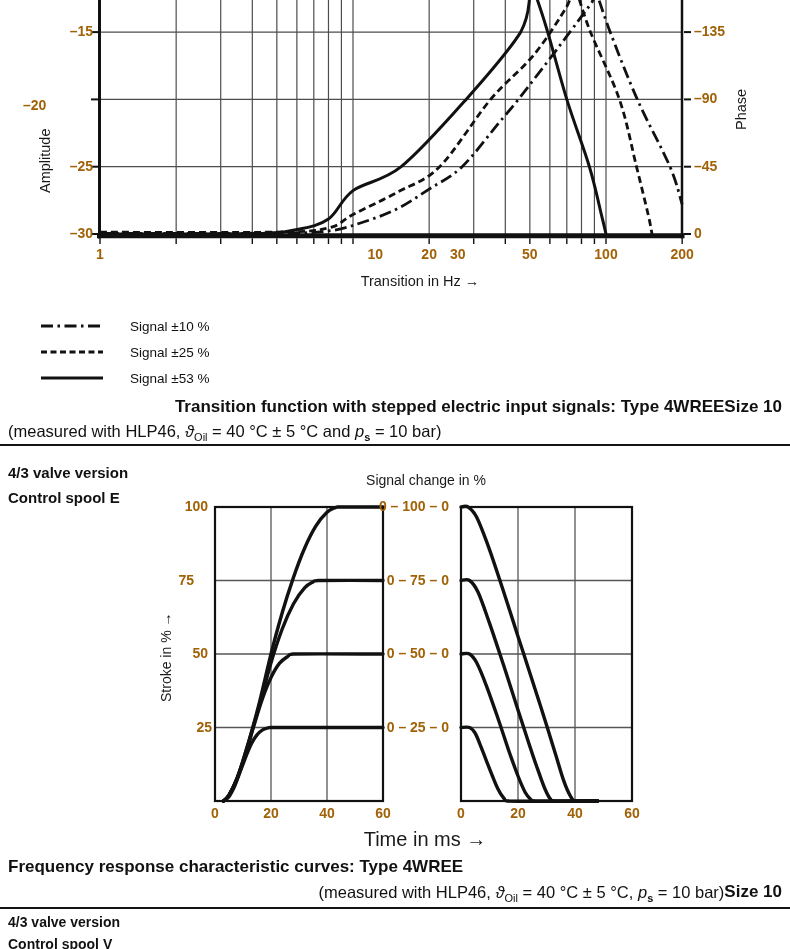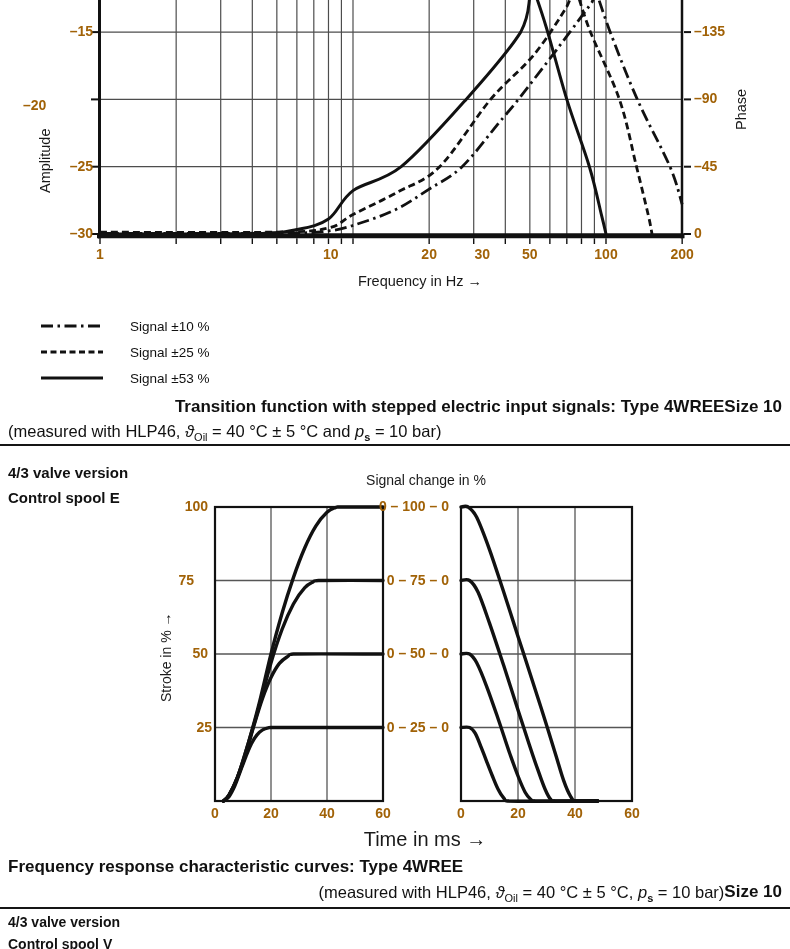--- a/index.html
+++ b/index.html
@@ -112,21 +112,21 @@
     <path d="M461.0 727.5 C462.4 727.5 467.2 726.5 469.6 727.5 C471.9 728.5 473.4 730.2 475.3 733.4 C477.1 736.6 479.1 742.0 480.9 746.6 C482.8 751.3 484.8 756.4 486.6 761.3 C488.5 766.2 490.5 771.4 492.4 776.0 C494.3 780.7 496.2 785.6 498.1 789.2 C499.9 792.9 502.1 796.1 503.8 798.1 C505.4 800.0 503.8 800.5 508.0 801.0 C523.7 801.5 582.8 801.0 597.8 801.0" class="t-curve"></path>
     <path d="M461.0 654.0 C462.4 654.0 466.9 652.5 469.6 654.0 C472.2 655.5 473.8 657.4 476.7 662.8 C479.5 668.2 483.1 677.0 486.6 686.3 C490.2 695.7 494.3 707.7 498.1 718.7 C501.9 729.7 506.1 742.9 509.4 752.5 C512.8 762.0 515.4 769.4 518.0 776.0 C520.6 782.6 523.0 788.3 525.1 792.2 C527.3 796.1 529.2 798.1 530.8 799.5 C532.5 801.0 530.8 800.8 535.1 801.0 C546.3 801.2 587.3 801.0 597.8 801.0" class="t-curve"></path>
     <path d="M461.0 580.5 C462.4 580.5 466.7 578.5 469.6 580.5 C472.4 582.5 474.8 585.2 478.1 592.3 C481.4 599.4 485.2 610.9 489.5 623.1 C493.8 635.4 499.0 651.3 503.8 665.8 C508.5 680.2 513.7 696.6 518.0 709.9 C522.3 723.1 526.1 735.1 529.4 745.1 C532.7 755.2 535.3 762.8 538.0 770.1 C540.6 777.5 542.9 784.3 545.1 789.2 C547.2 794.1 549.1 797.6 550.8 799.5 C552.4 801.5 550.8 800.8 555.0 801.0 C562.9 801.2 590.7 801.0 597.8 801.0" class="t-curve"></path>
     <path d="M461.0 507.0 C462.2 507.0 465.5 505.3 468.1 507.0 C470.7 508.7 473.1 510.2 476.7 517.3 C480.2 524.4 485.0 537.1 489.5 549.6 C494.0 562.1 499.0 577.8 503.8 592.3 C508.5 606.7 513.3 621.7 518.0 636.4 C522.8 651.1 528.0 667.2 532.3 680.5 C536.5 693.7 539.9 703.7 543.6 715.7 C547.4 727.7 551.7 741.7 555.0 752.5 C558.4 763.3 561.0 773.1 563.6 780.4 C566.2 787.8 568.6 793.2 570.7 796.6 C572.9 800.0 571.9 800.3 576.4 801.0 C580.9 801.7 594.2 801.0 597.8 801.0" class="t-curve"></path>
     <rect x="215" y="507" width="168" height="294" class="axis" stroke-width="2.2" fill="none"></rect>
     <rect x="461" y="507" width="171" height="294" class="axis" stroke-width="2.2" fill="none"></rect>
   </svg>
 
 <div class="abs rot axlabel" style="left:37px;top:193px">Amplitude</div>
 <div class="abs rot axlabel" style="left:733px;top:130px">Phase</div>
-<div class="abs axlabel" style="left:310px;top:273px;width:220px;text-align:center">Frequency in Hz →</div>
+<div class="abs axlabel" style="left:310px;top:273px;width:220px;text-align:center">Transition in Hz →</div>
 
 <div class="legend-row" style="top:314px">
   <svg width="64" height="10">
       <path d="M1 5 H63" class="c-dashdot"></path>
     </svg>
   <span class="legend-label">Signal ±10 %</span>
 </div>
 <div class="legend-row" style="top:340px">
   <svg width="64" height="10">
       <path d="M1 5 H63" class="c-dashed" style="stroke-dasharray:6 3.5"></path>
@@ -156,23 +156,23 @@
 <div class="abs sec-title" style="left:8px;top:857px">Frequency response characteristic curves: Type 4WREE</div>
 <div class="abs head-row" style="left:8px;top:882px">
   <span class="sec-sub"><span>(measured with HLP46, </span><span class="ital">ϑ</span><span class="subscr">Oil</span><span> = 40 °C ± 5 °C, </span><span class="ital">p</span><span class="subscr subscr-b">s</span><span> = 10 bar)</span></span>
   <span class="sec-title" style="font-size:17px">Size 10</span>
 </div>
 <div class="rule" style="top:907px"></div>
 <div class="abs foot-label" style="left:8px;top:914px">4/3 valve version</div>
 <div class="abs foot-label" style="left:8px;top:936px">Control spool V</div>
 
 <div class="tick" style="left: 70px; top: 247px; width: 60px; text-align: center;">1</div>
-<div class="tick" style="left: 323px; top: 247px; width: 60px; text-align: left;">10</div>
+<div class="tick" style="left: 323px; top: 247px; width: 60px; text-align: right;">10</div>
 <div class="tick" style="left: 399.161px; top: 247px; width: 60px; text-align: center;">20</div>
-<div class="tick" style="left: 430px; top: 247px; width: 60px; text-align: right;">30</div>
+<div class="tick" style="left: 450px; top: 247px; width: 60px; text-align: left;">30</div>
 <div class="tick" style="left: 499.839px; top: 247px; width: 60px; text-align: center;">50</div>
 <div class="tick" style="left: 576px; top: 247px; width: 60px; text-align: center;">100</div>
 <div class="tick" style="left: 652.161px; top: 247px; width: 60px; text-align: center;">200</div>
 <div class="tick" style="left: 23px; top: 24.1px; width: 70px; text-align: right;">–15</div>
 <div class="tick" style="left: 23px; top: 98px; width: 70px; text-align: left;">–20</div>
 <div class="tick" style="left: 23px; top: 158.7px; width: 70px; text-align: right;">–25</div>
 <div class="tick" style="left: 23px; top: 226px; width: 70px; text-align: right;">–30</div>
 <div class="tick" style="left: 694px; top: 24.094px;">–135</div>
 <div class="tick" style="left: 694px; top: 91.396px;">–90</div>
 <div class="tick" style="left: 694px; top: 158.698px;">–45</div>

